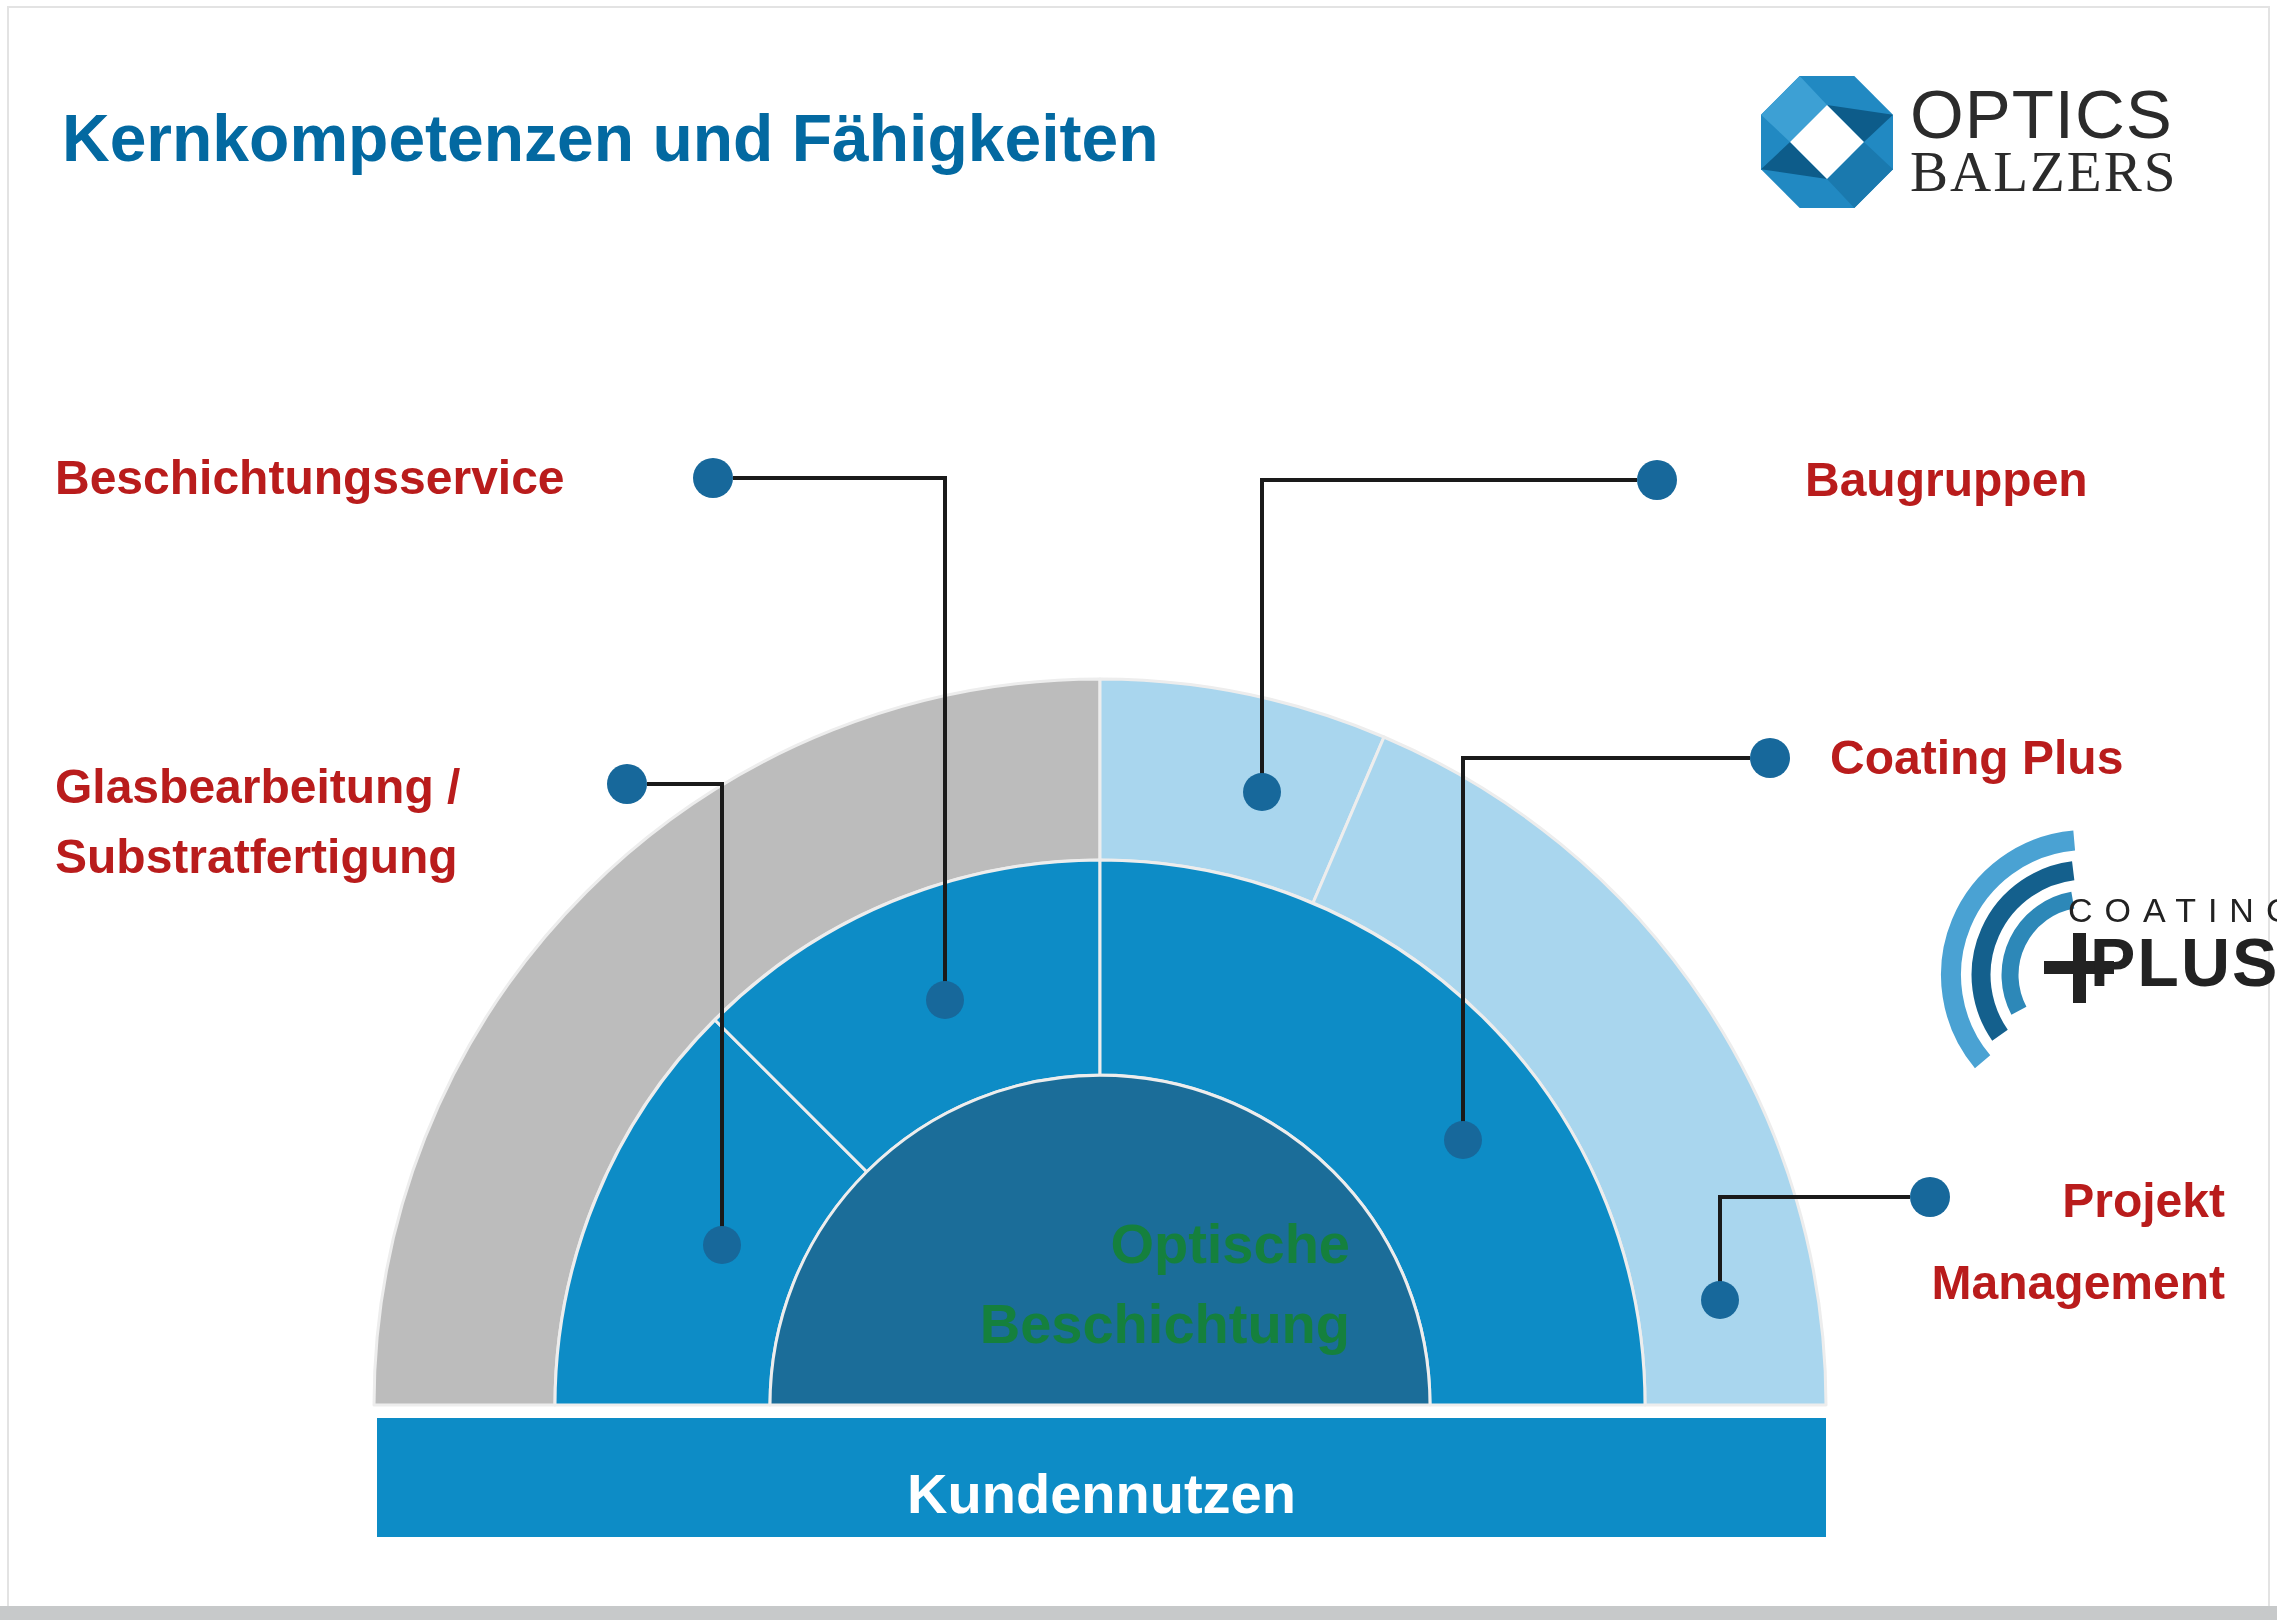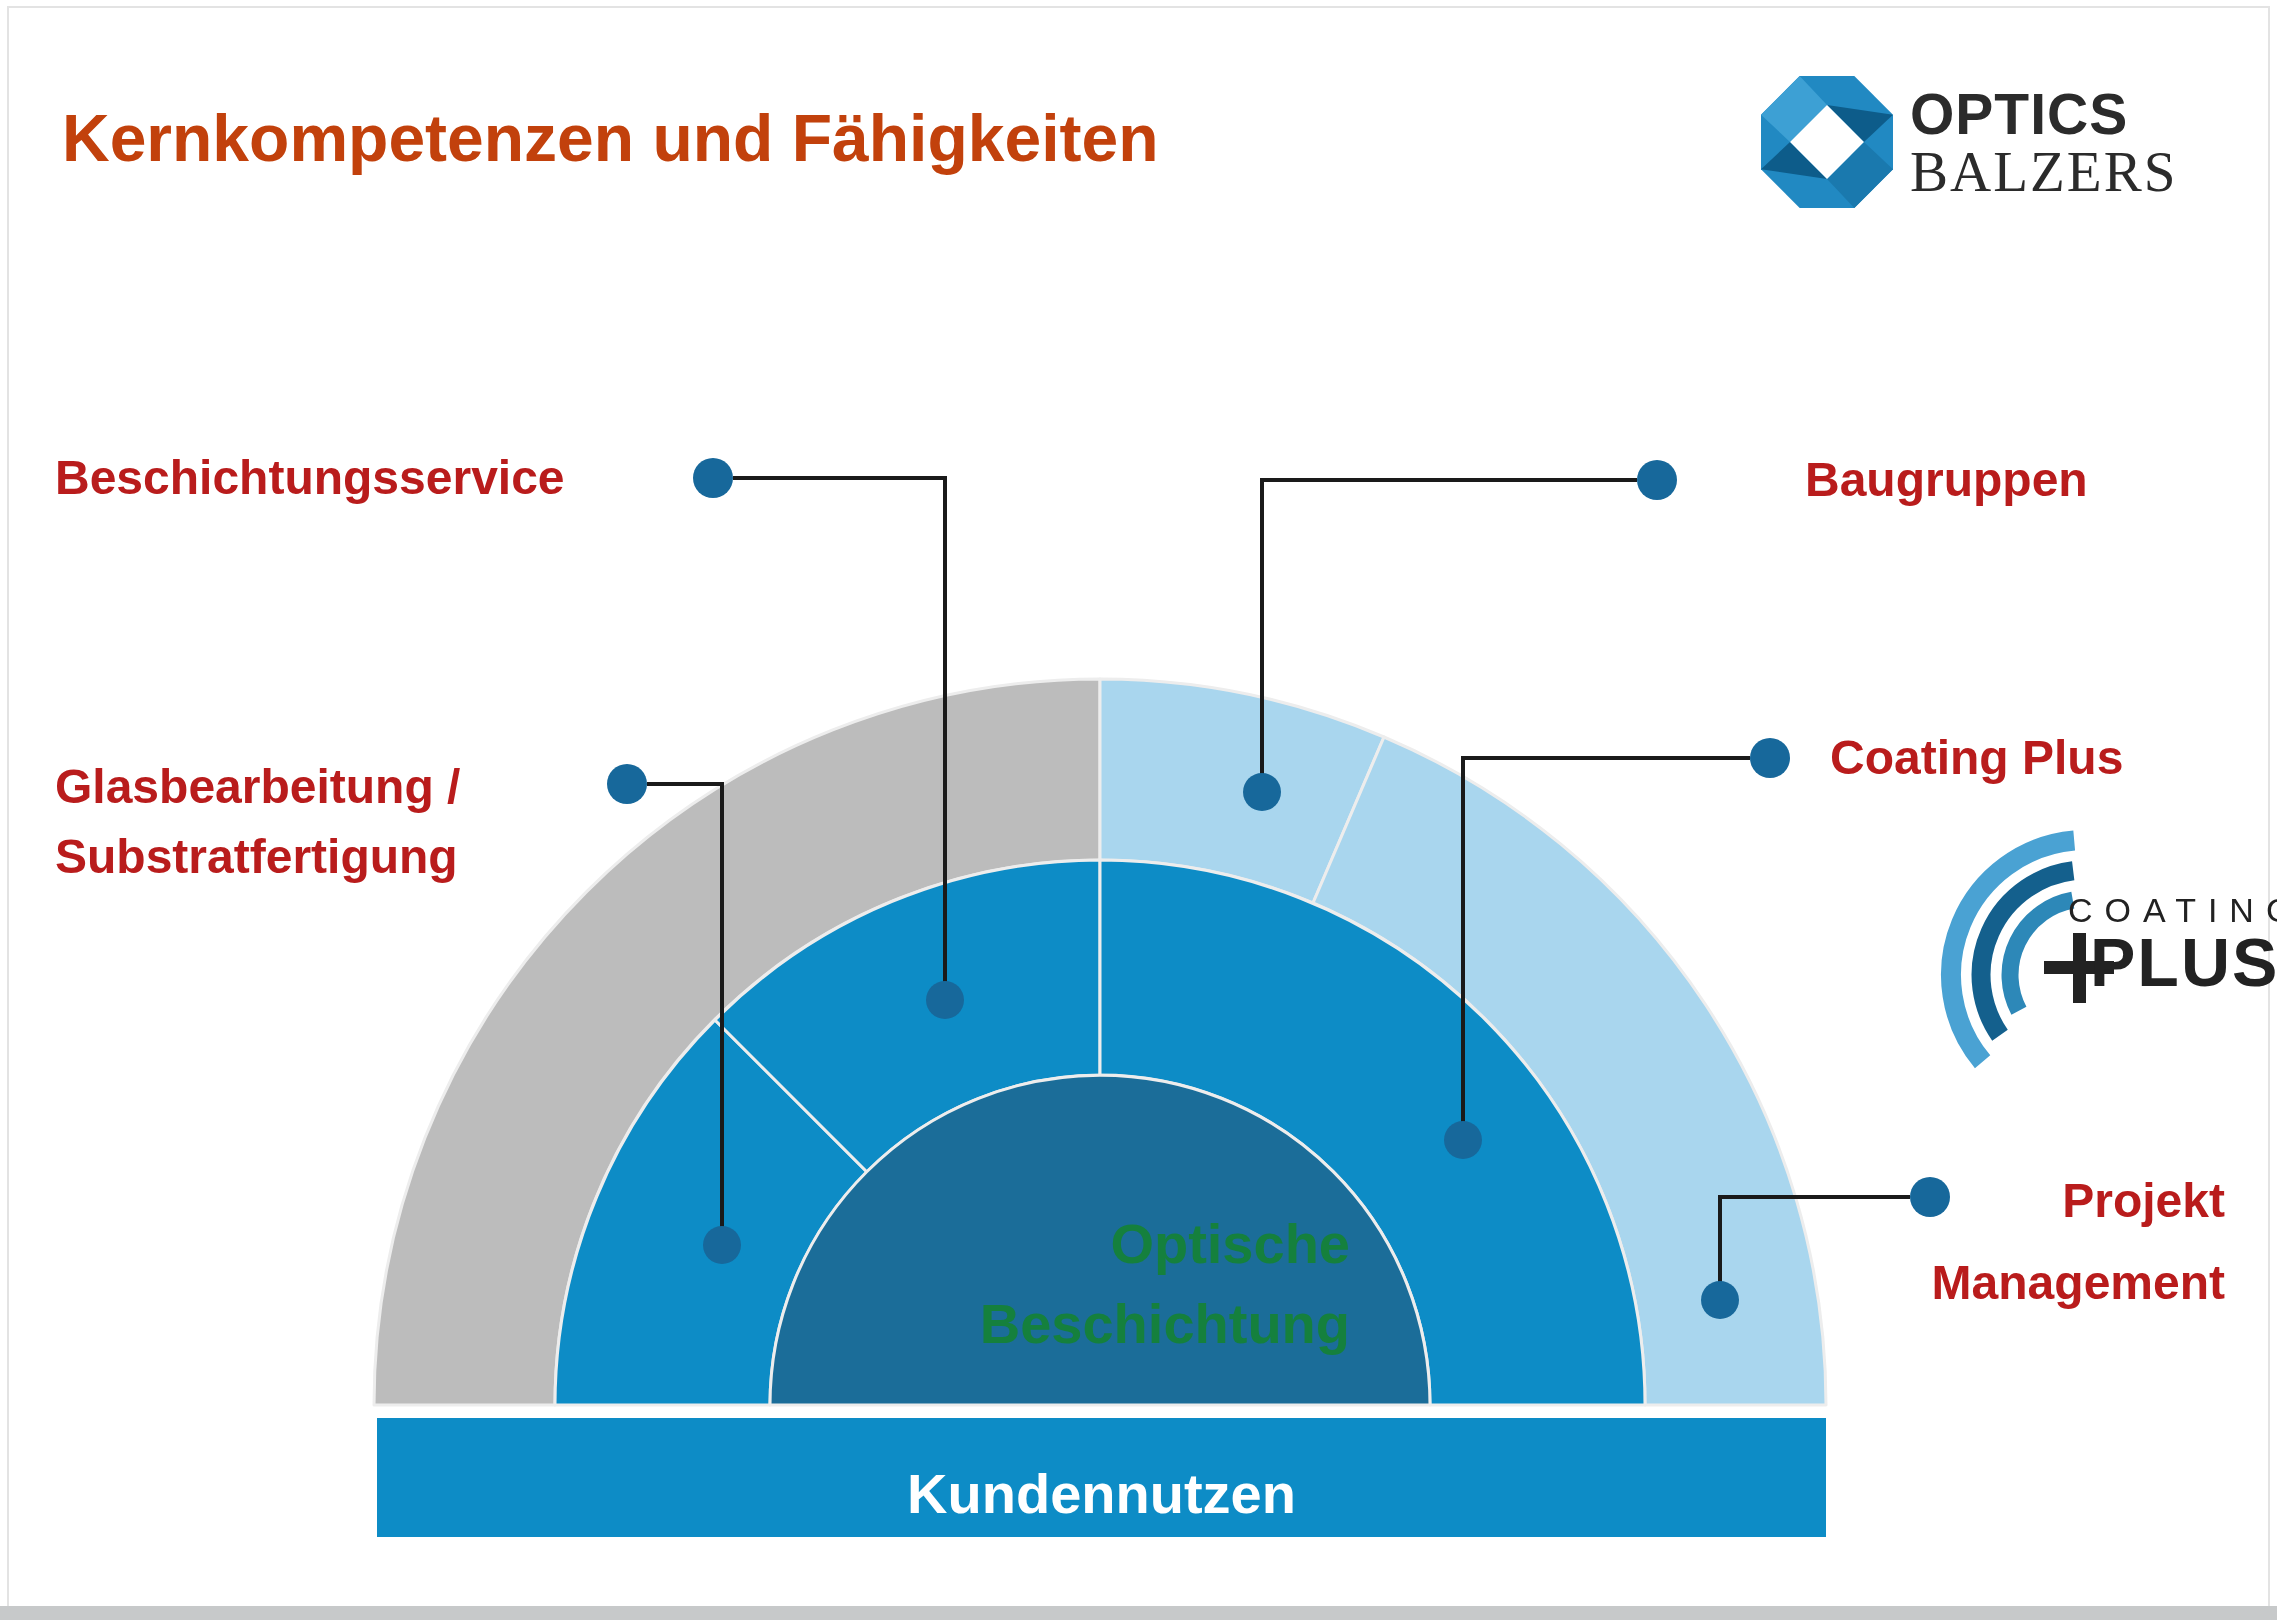--- a/index.html
+++ b/index.html
@@ -2,33 +2,33 @@
 <html><head>
 <meta charset="utf-8">
 <style>
   html,body{margin:0;padding:0;background:#ffffff;}
   body{width:2277px;height:1620px;position:relative;overflow:hidden;
        font-family:"Liberation Sans", sans-serif;}
   .frame{position:absolute;left:7px;top:6px;right:7px;bottom:14px;
          border:2px solid #e3e3e3;border-bottom:none;pointer-events:none;}
   .bottom-strip{position:absolute;left:0;top:1606px;width:2277px;height:14px;background:#c7c9ca;}
   .abs{position:absolute;}
-  .title{left:62px;top:100px;font-size:66px;font-weight:bold;color:#c2410c;letter-spacing:0;}
+  .title{left:62px;top:100px;font-size:66px;font-weight:bold;color:#0369a1;letter-spacing:0;}
   .callout{font-size:48px;font-weight:bold;color:#b91c1c;white-space:nowrap;}
   .co-besch{left:55px;top:446px;line-height:64px;}
   .co-glas{left:55px;top:752px;line-height:70px;}
   .co-baug{left:1805px;top:448px;line-height:64px;}
   .co-coat{left:1830px;top:726px;line-height:64px;}
   .co-proj{right:52px;top:1160px;line-height:82px;text-align:right;}
   .dome-text{left:850px;top:1204px;width:500px;text-align:right;line-height:80px;
              font-size:56px;font-weight:bold;color:#15803d;}
   .bar-text{left:377px;top:1418px;width:1449px;height:151px;display:flex;
             align-items:center;justify-content:center;font-size:56px;font-weight:bold;color:#ffffff;}
   .logo-text{left:1910px;top:86px;line-height:57px;color:#2b2b2b;}
-  .logo-line1{font-size:57px;font-weight:bold;letter-spacing:1px;}
+  .logo-line1{font-size:69px;font-weight:normal;letter-spacing:1px;}
   .logo-line2{font-size:57px;font-weight:normal;letter-spacing:2px;font-family:Liberation Serif, serif;}
   .cp-word-top{left:192px;top:96px;font-size:34px;letter-spacing:12px;color:#222;font-weight:normal;}
   .cp-word-bottom{left:214px;top:128px;font-size:68px;font-weight:bold;color:#222;letter-spacing:2px;}
   svg{position:absolute;}
   .sector{stroke:#ededed;stroke-width:3px;stroke-linejoin:round;}
   .conn{fill:none;stroke-width:4px;}
 </style>
 </head>
 <body>
 

